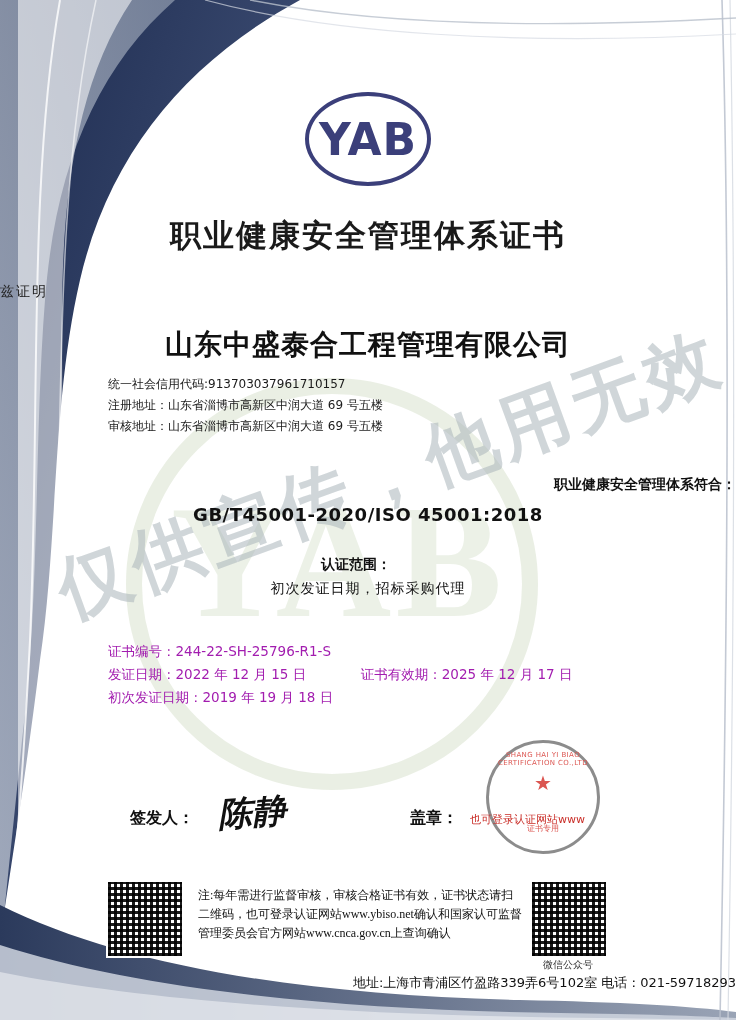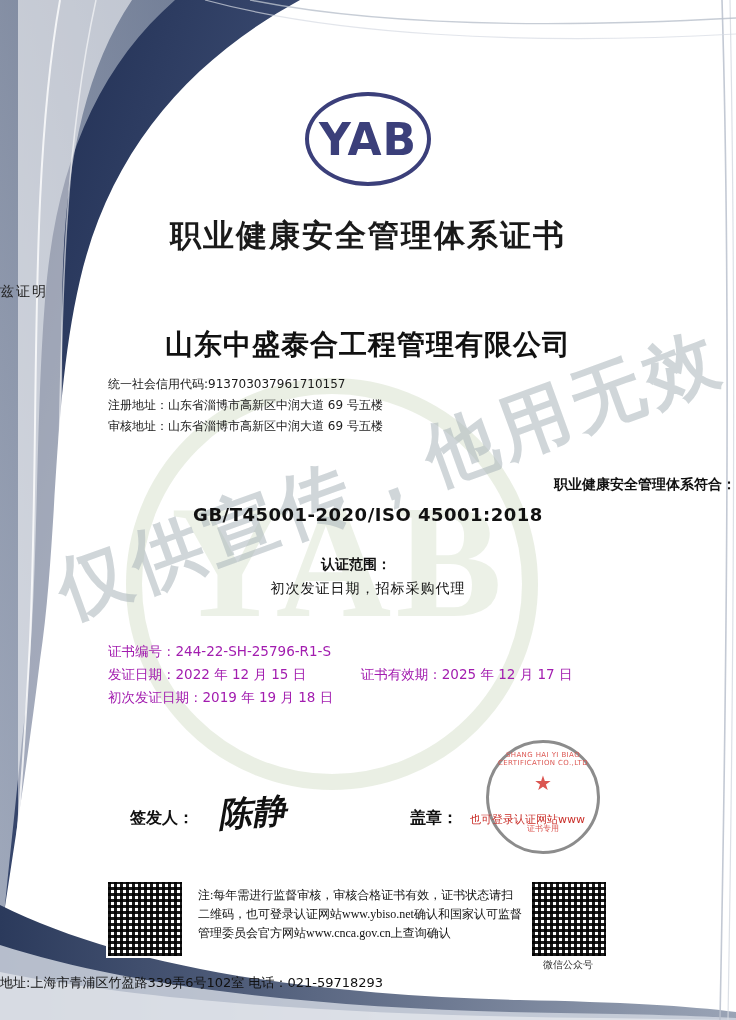--- a/index.html
+++ b/index.html
@@ -329,21 +329,21 @@
     line-height: 19px;
     color: #111;
     font-family: Liberation Serif, serif;
   }
 
   .footer-address {
     position: absolute;
     left: 0;
     top: 974px;
     width: 736px;
-    text-align: left;
+    text-align: right;
     font-size: 13px;
     color: #111;
     font-family: "DejaVu Sans", sans-serif;
   }
 </style>
 </head>
 <body>
 
 <div class="cert-page">
 

